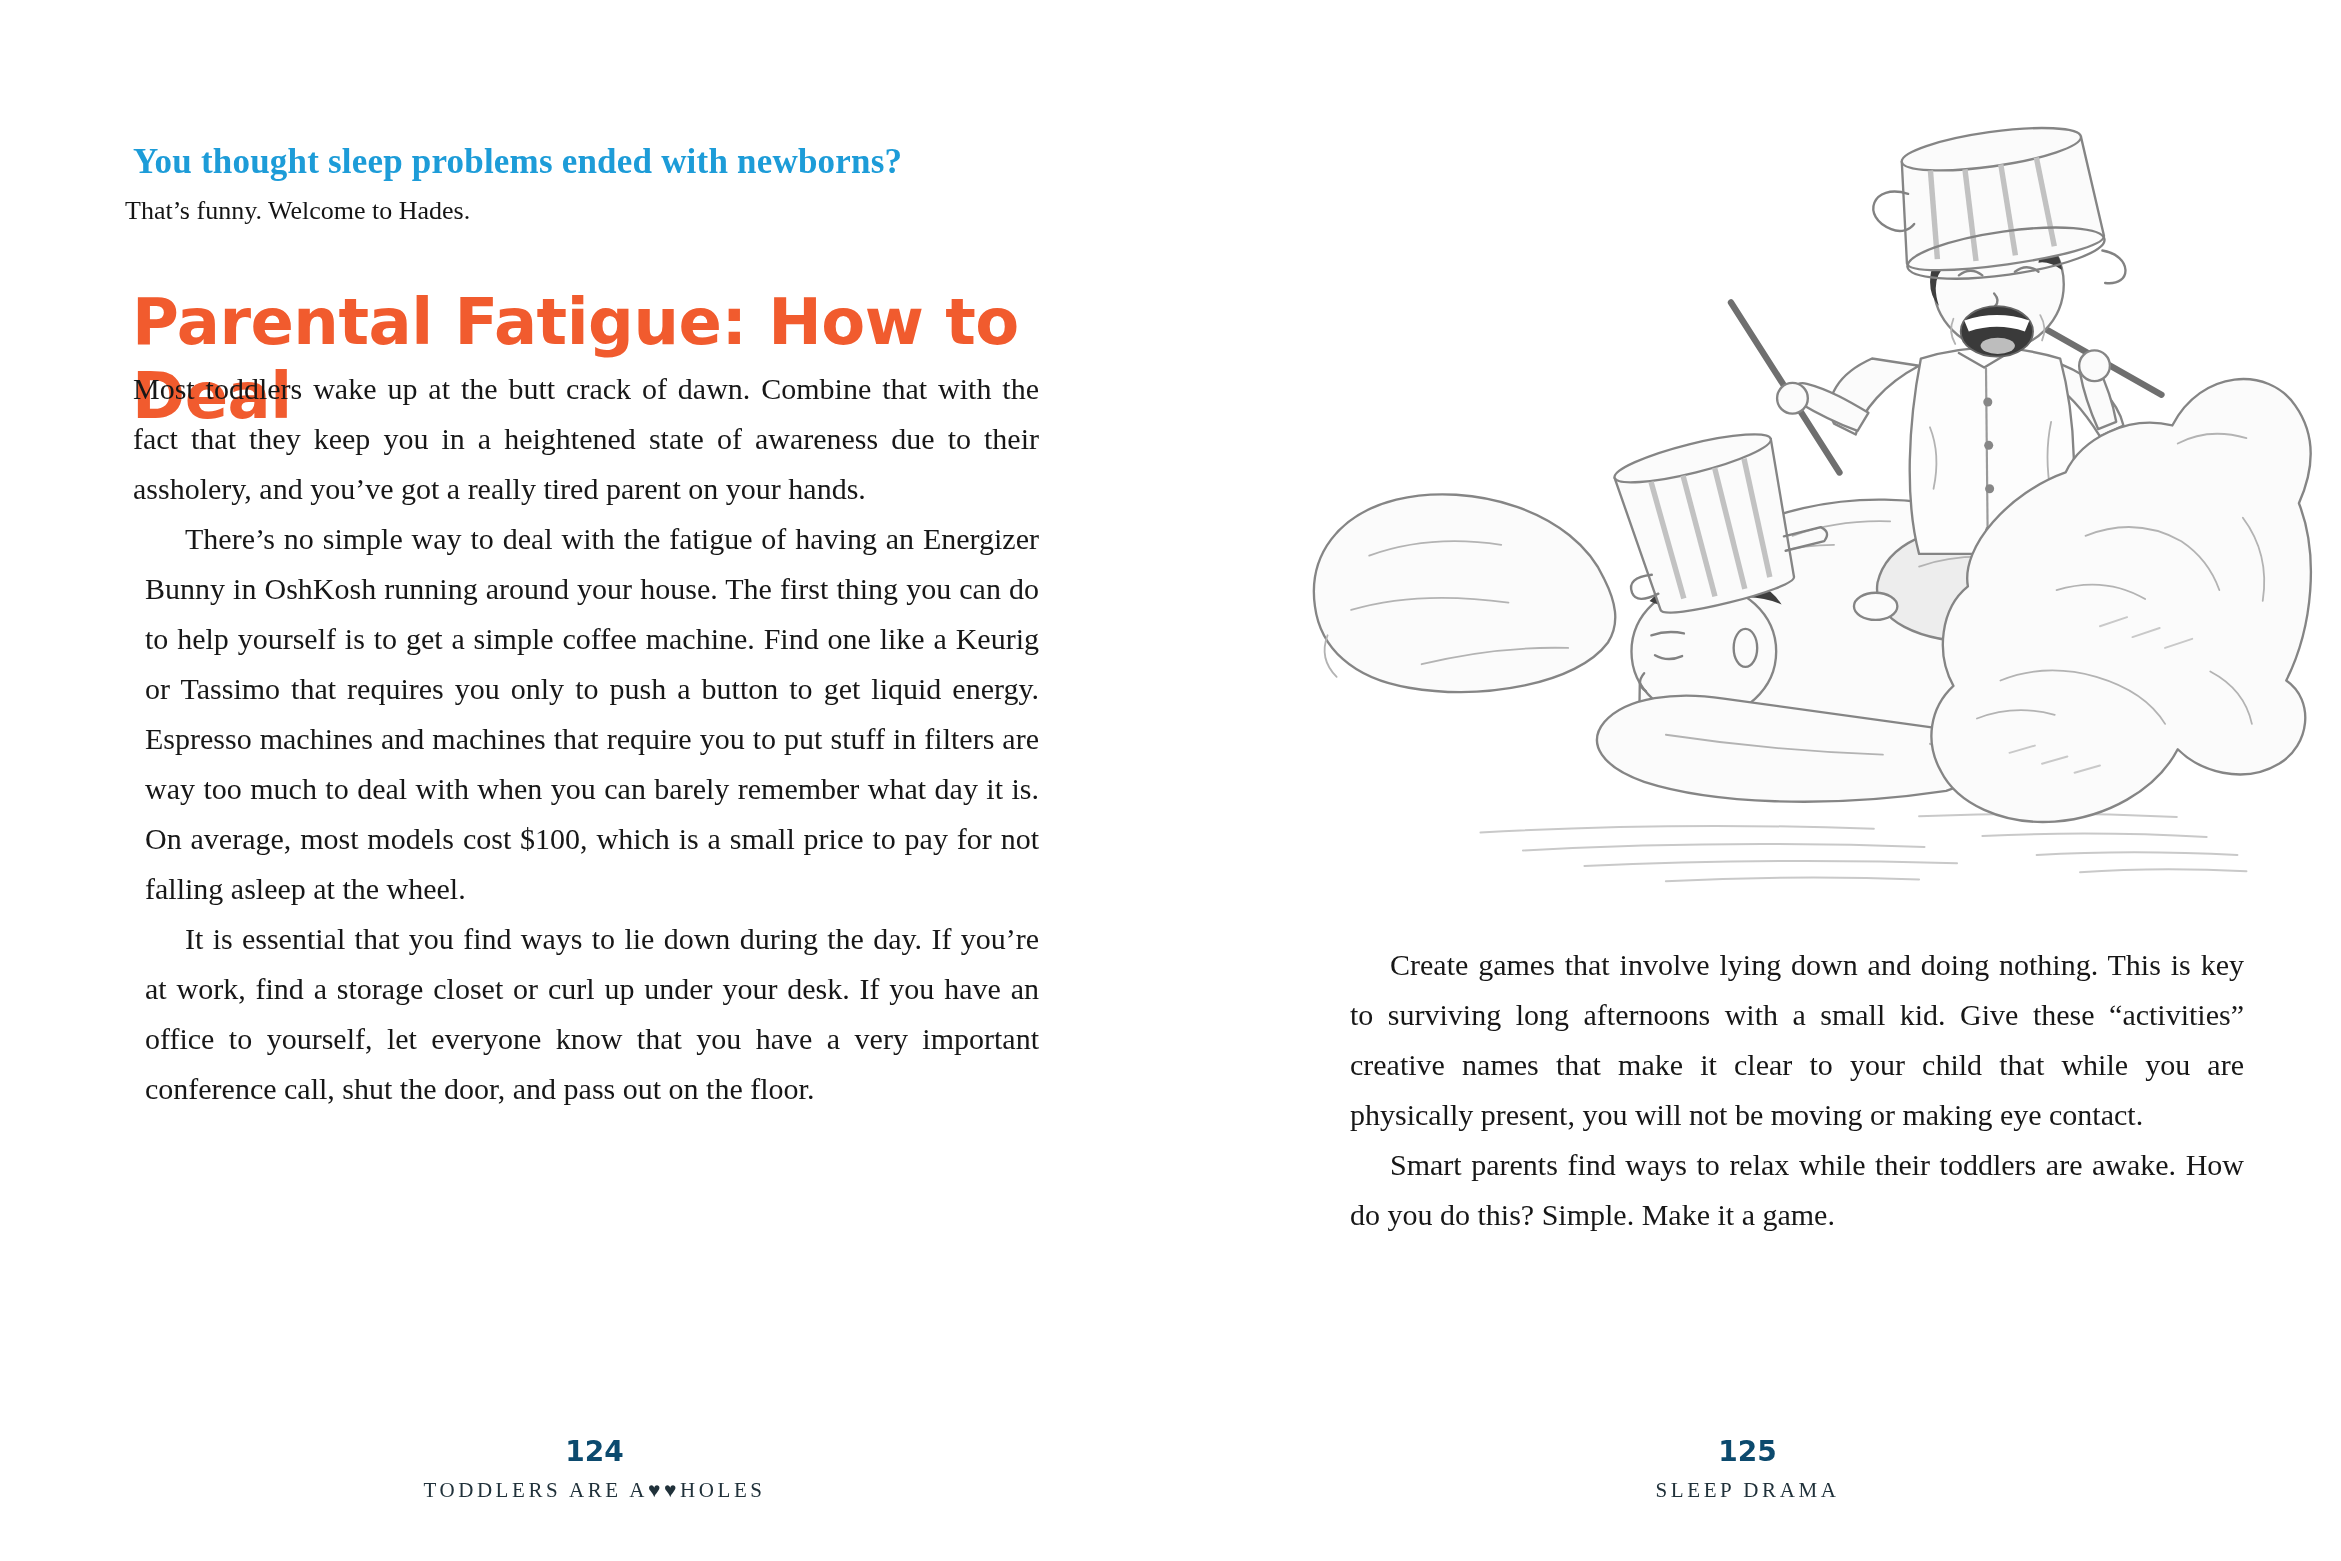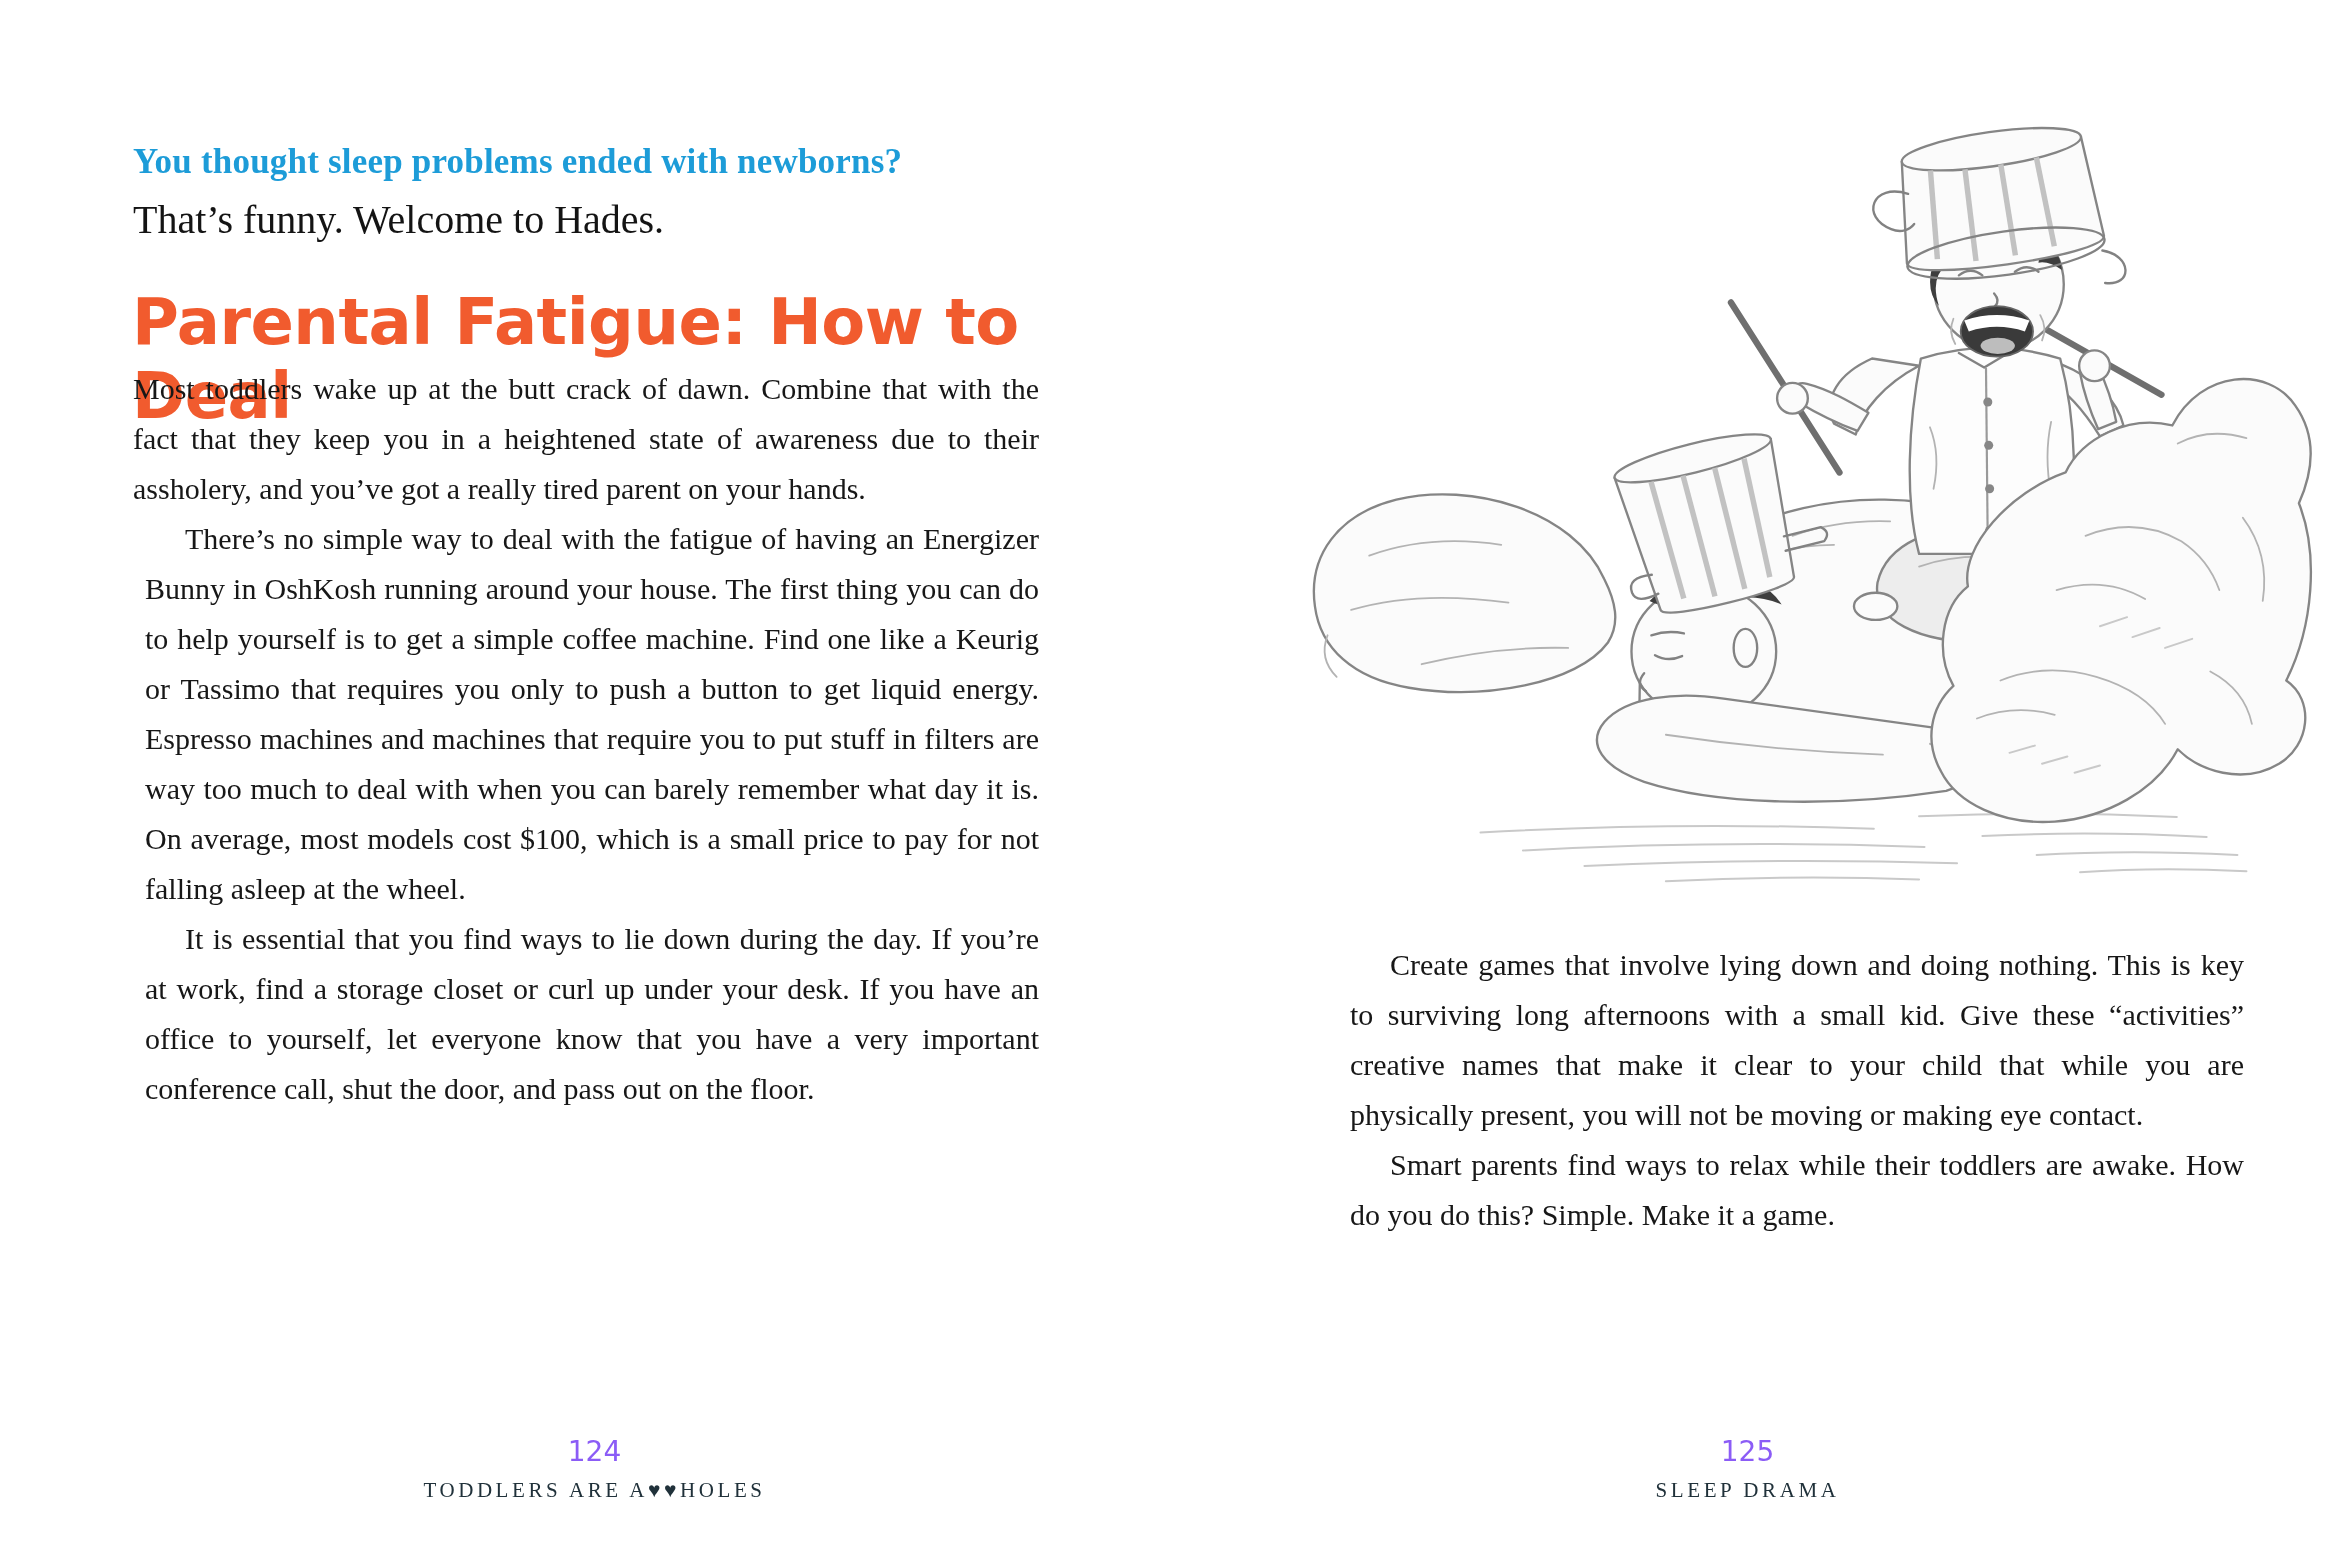--- a/index.html
+++ b/index.html
@@ -3,37 +3,37 @@
 <meta charset="utf-8">
 <style>
   html,body{margin:0;padding:0;background:#ffffff;}
   .spread{position:relative;width:2342px;height:1561px;background:#ffffff;overflow:hidden;
           font-family:"Liberation Serif", serif;color:#191919;}
   .abs{position:absolute;}
 
   
   .kicker-heading{left:133px;top:142px;width:910px;
     font-size:35px;font-weight:bold;color:#1d9cd8;letter-spacing:0.2px;}
-  .kicker-subline{left:133px;top:196px;width:910px;font-size:40px;color:#141414;}
+  .kicker-subline{left:125px;top:196px;width:910px;font-size:26px;color:#141414;}
   .chapter-heading{left:132px;top:285px;width:973px;
     font-family:"DejaVu Sans", sans-serif;font-weight:bold;font-size:64px;
     color:#f15b2e;letter-spacing:-0.5px;}
   .body-col{left:133px;width:906px;font-size:30px;line-height:50px;
     text-align:justify;color:#171717;}
   .body-col p{margin:0;}
   .body-col p.ind{text-indent:40px;margin-left:12px;}
   .left-body{top:364px;}
   .right-body{left:1338px;top:940px;}
 
   
   .footer{width:901px;text-align:center;}
   .footer-left{left:144px;top:1436px;}
   .footer-right{left:1297px;top:1436px;}
-  .folio{font-family:"DejaVu Sans", sans-serif;font-weight:normal;font-size:28px;
-    color:#8b5cf6;line-height:31px;}
+  .folio{font-family:"DejaVu Sans", sans-serif;font-weight:bold;font-size:28px;
+    color:#0c4a6e;line-height:31px;}
   .running-title{margin-top:10.8px;font-size:21px;letter-spacing:.17em;color:#20313a;}
 
   
   .illustration{left:1286px;top:47px;width:1031px;height:860px;}
   .sketch-outline{fill:none;stroke:#828282;stroke-width:2.6px;stroke-linecap:round;stroke-linejoin:round;}
   .sketch-fill{fill:#fbfbfb;stroke:#858585;stroke-width:2.6px;stroke-linejoin:round;}
   .sketch-soft{stroke:#b3b3b3;stroke-width:2px;fill:none;stroke-linecap:round;}
   .sketch-hatch{stroke:#c9c9c9;stroke-width:2.2px;fill:none;stroke-linecap:round;}
   .sketch-dark{fill:#3e3e3e;stroke:none;}
 </style>

